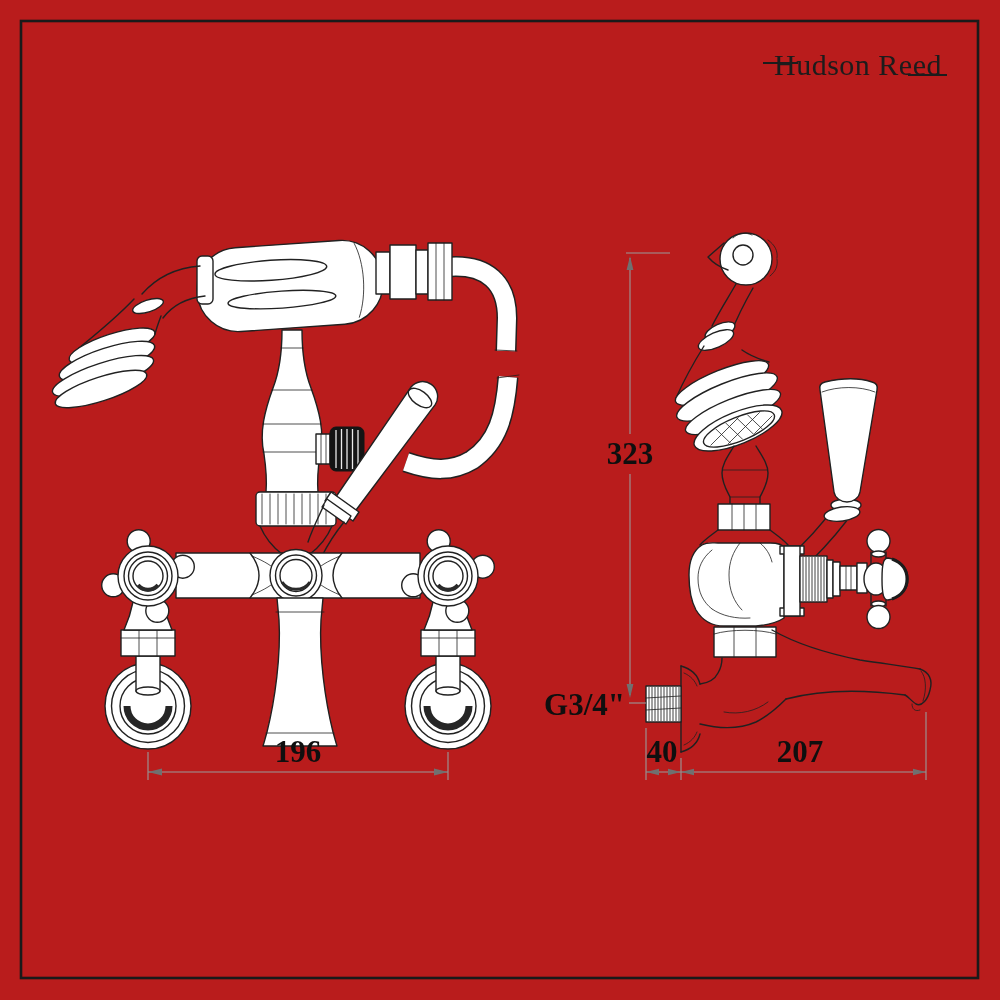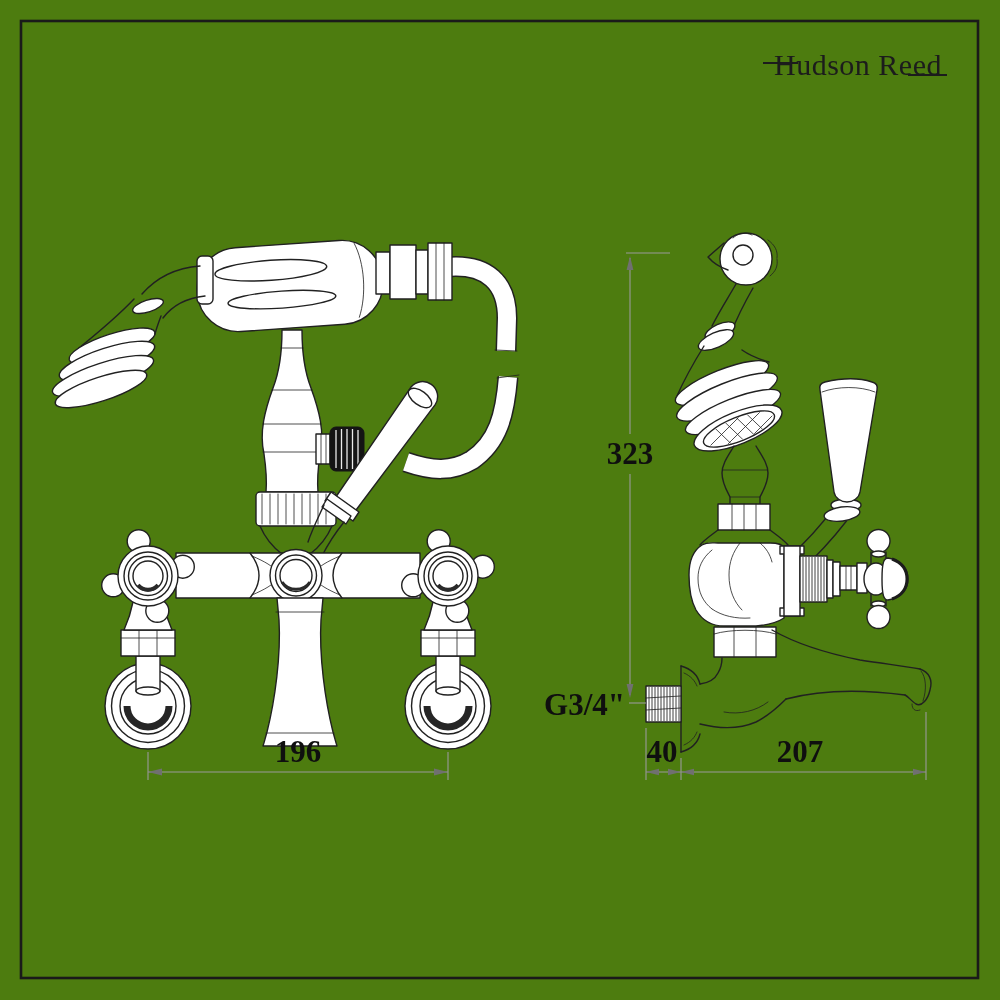--- a/index.html
+++ b/index.html
@@ -1,16 +1,16 @@
 <!DOCTYPE html>
 <html><head>
 <meta charset="utf-8">
 <style>
   html,body{margin:0;padding:0;background:#fff;}
-  .stage{width:1000px;height:1000px;position:relative;background:#4d7c0f;overflow:hidden;}
+  .stage{width:1000px;height:1000px;position:relative;background:#b91c1c;overflow:hidden;}
   svg{display:block;}
   .ln{fill:none;stroke:#212121;stroke-width:1.4;stroke-linecap:round;stroke-linejoin:round;}
   .lnf{fill:#ffffff;stroke:#212121;stroke-width:1.4;stroke-linecap:round;stroke-linejoin:round;}
   .thin{fill:none;stroke:#212121;stroke-width:0.8;stroke-linecap:round;}
   .hatch{fill:none;stroke:#2a2a2a;stroke-width:0.9;}
   .hoseB{fill:none;stroke:#212121;stroke-width:21;stroke-linecap:butt;}
   .hoseW{fill:none;stroke:#ffffff;stroke-width:18;stroke-linecap:butt;}
   .dim{fill:none;stroke:#9a9a9a;stroke-width:1.1;}
   .arrow{fill:#707070;stroke:none;}
   .dimtxt{font-family:"Liberation Serif","DejaVu Serif",serif;font-weight:bold;font-size:31px;fill:#0f0f0f;}

